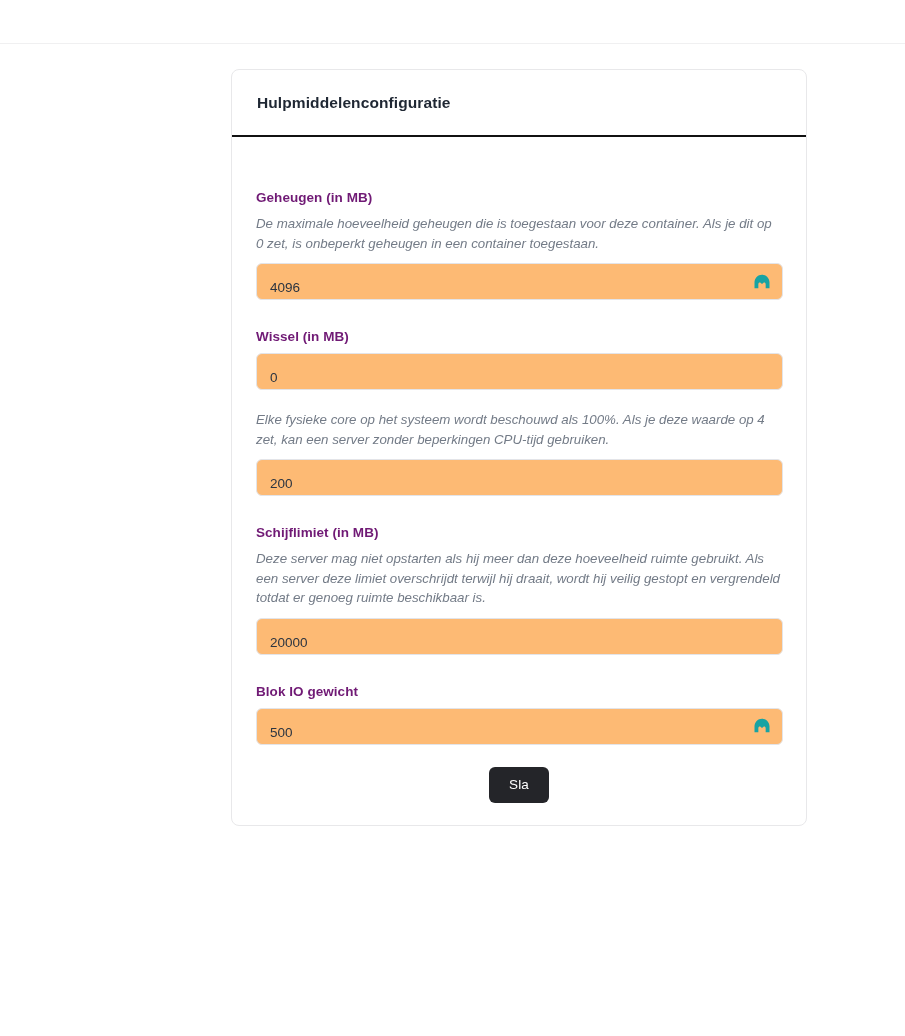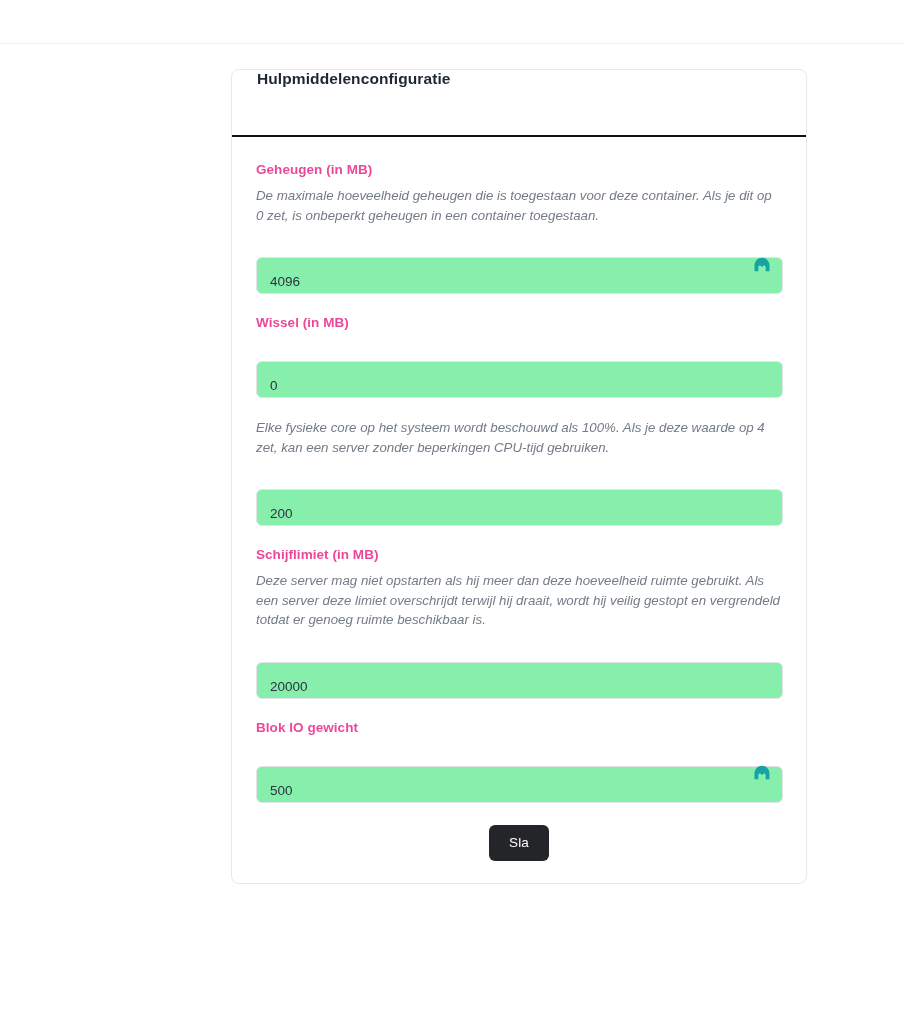--- a/index.html
+++ b/index.html
@@ -31,67 +31,67 @@
     left: 231px;
     top: 69px;
     width: 576px;
     background: #ffffff;
     border: 1px solid #e8e8ea;
     border-radius: 8px;
   }
   .card-header {
     height: 67px;
     display: flex;
-    align-items: flex-start;
+    align-items: center;
     padding: 0 25px;
     border-bottom: 2px solid #111111;
   }
   .card-title {
     font-size: 15.5px;
     font-weight: bold;
     color: #1f2733;
     letter-spacing: 0.1px;
   }
   .card-body {
     padding: 24px 24px 22px 24px;
   }
   .field { margin-bottom: 20px; }
   .field:last-of-type { margin-bottom: 0; }
   .field-label {
     font-size: 13.5px;
     font-weight: bold;
-    color: #ec4899;
+    color: #701a75;
     line-height: 18px;
     margin-bottom: 7px;
     letter-spacing: 0.05px;
+    margin-top: 28px;
   }
   .field-help {
     font-size: 13.3px;
     color: #737b87;
     line-height: 19.5px;
     margin-bottom: 10px;
     max-width: 528px;
     font-style: italic;
   }
   .input-wrap {
     position: relative;
     width: 527px;
   }
   .text-input {
     width: 100%;
     height: 37px;
     border: 1px solid #e3e4e8;
     border-radius: 6px;
-    background: #86efac;
+    background: #fdba74;
     font-family: "Liberation Sans", sans-serif;
     font-size: 13.5px;
     color: #2b3440;
     padding: 12px 44px 0 13px;
     outline: none;
-    margin-top: 22px;
   }
   .field-icon {
     position: absolute;
     right: 10px;
     top: 50%;
     transform: translateY(-50%);
     width: 22px;
     height: 22px;
     display: flex;
     align-items: center;

